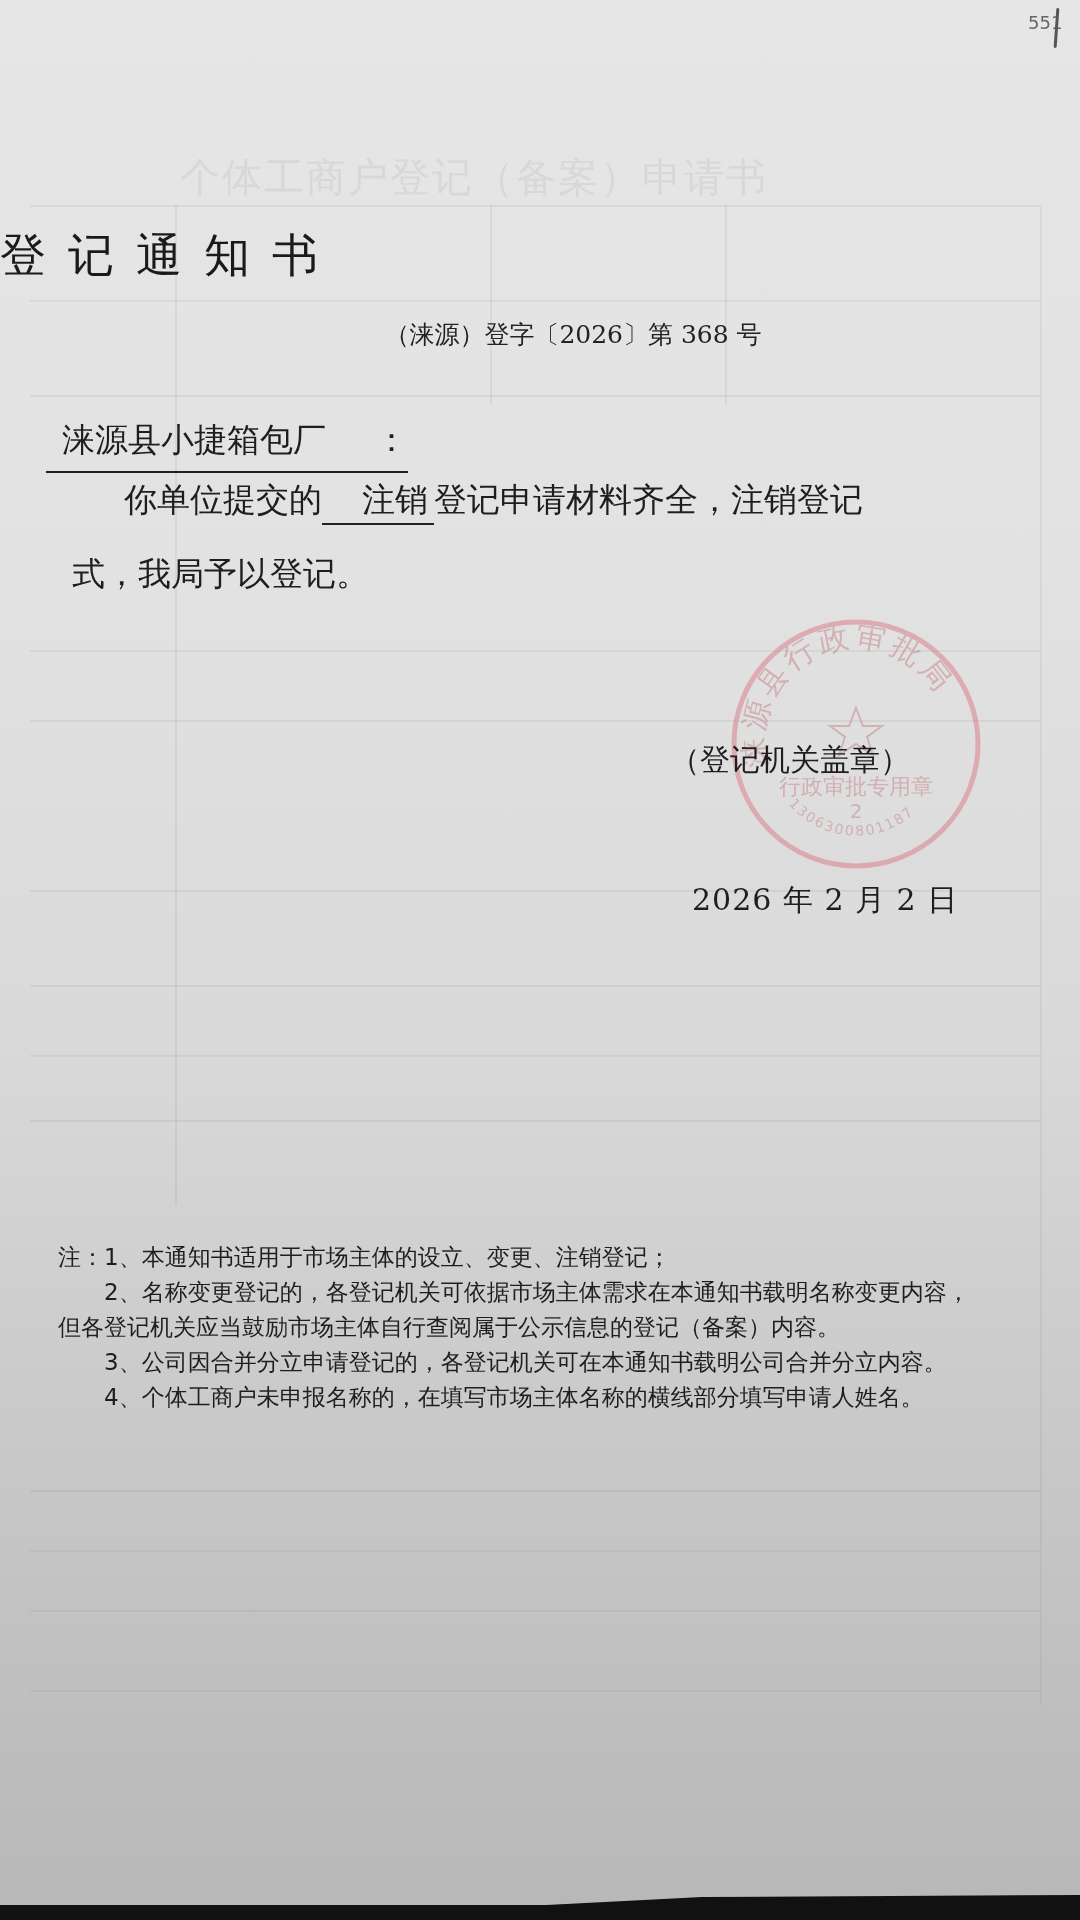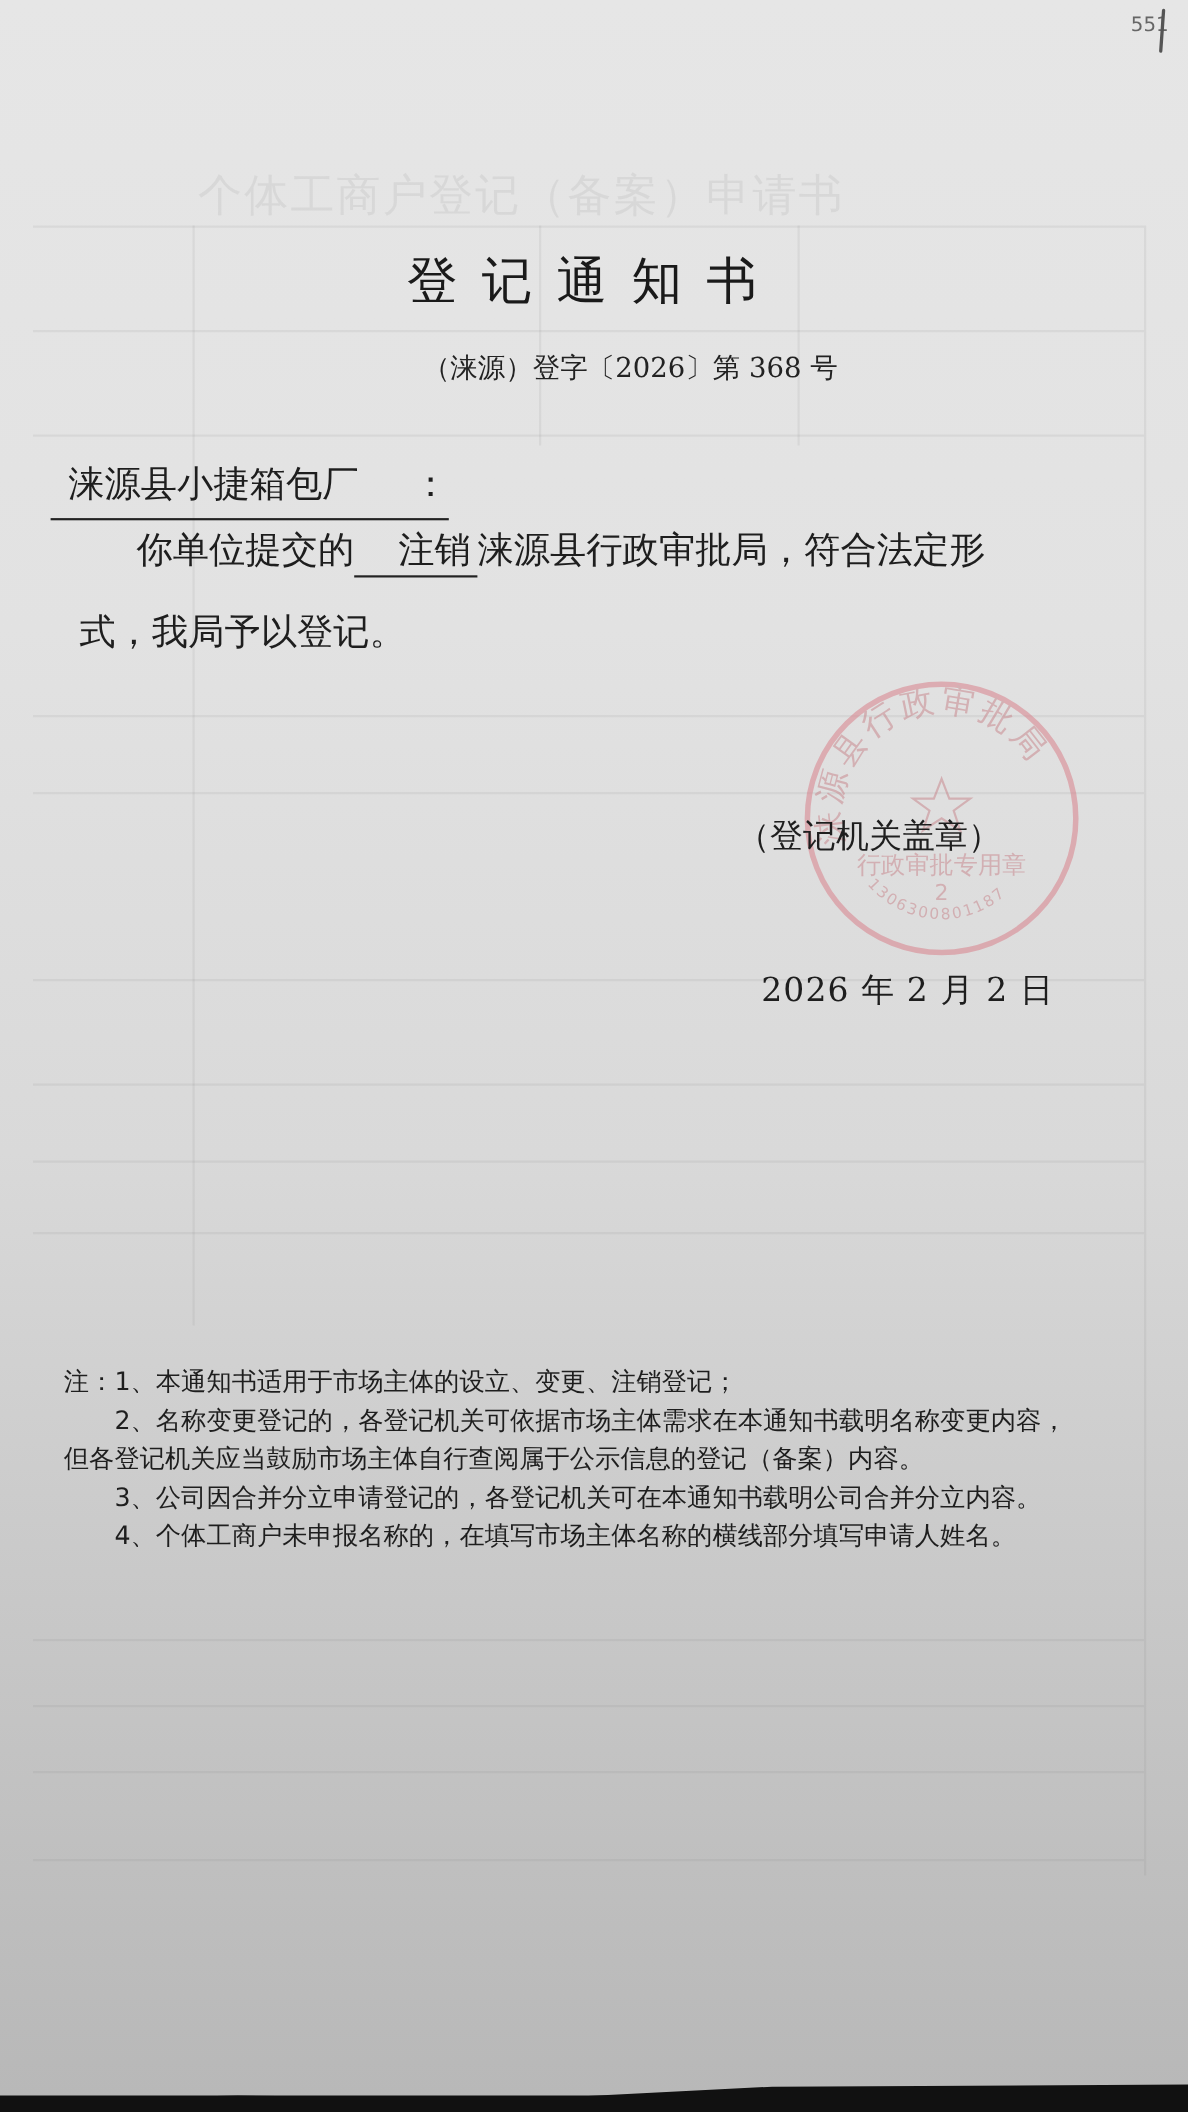--- a/index.html
+++ b/index.html
@@ -18,21 +18,21 @@
     .ghost-line { position: absolute; background: rgba(120,120,120,0.10); }
     .ghost-text { position: absolute; color: rgba(110,110,110,0.10); font-size: 40px; letter-spacing: 2px; white-space: nowrap; }
 
     .page-mark {
       position: absolute; left: 1028px; top: 12px; font-size: 18px; color: #666;
       font-family: "DejaVu Sans", sans-serif;
     }
     .page-mark-stroke { position: absolute; left: 1055px; top: 8px; width: 3px; height: 40px; background: #555; transform: rotate(4deg); border-radius: 2px; }
 
     .title {
-      position: absolute; left: 0; width: 1080px; top: 225px; text-align: center;
+      position: absolute; left: 0; width: 1080px; top: 225px; 
       font-family: "DejaVu Sans", sans-serif; font-size: 46px; letter-spacing: 22px;
       color: #1a1a1a;
     }
     .doc-no {
       position: absolute; left: 0; width: 1080px; top: 318px; text-align: center;
       font-size: 25px; color: #222; padding-left: 33px;
     }
     .addressee {
       position: absolute; left: 46px; top: 418px; width: 362px;
       font-size: 33px; border-bottom: 2px solid #222; padding-bottom: 8px; padding-left: 16px;
@@ -91,21 +91,21 @@
 
   <div class="title">登记通知书</div>
   <div class="doc-no">（涞源）登字〔2026〕第 368 号</div>
 
   <div class="addressee">
     <span>涞源县小捷箱包厂</span>
     <span>：</span>
   </div>
 
   <div class="body-line" style="left:124px; top:478px;">
-    <span>你单位提交的</span><span class="fill-blank">注销</span><span>涞源县行政审批局，符合法定形</span>
+    <span>你单位提交的</span><span class="fill-blank">注销</span><span>登记申请材料齐全，注销登记</span>
   </div>
   <div class="body-line" style="left:46px; top:552px;margin-left:26px;">式，我局予以登记。</div>
 
   <svg class="seal" viewBox="0 0 256 256">
     <defs>
       <path id="sealArc" d="M 40 150 A 92 92 0 1 1 216 150" fill="none"></path>
       <path id="codeArc" d="M 52 176 A 88 88 0 0 0 204 176" fill="none"></path>
     </defs>
     <circle cx="128" cy="128" r="122" fill="none" stroke="#d9828c" stroke-width="5"></circle>
     <text font-size="30" fill="#c98a90" font-family="DejaVu Sans, sans-serif" letter-spacing="4">

